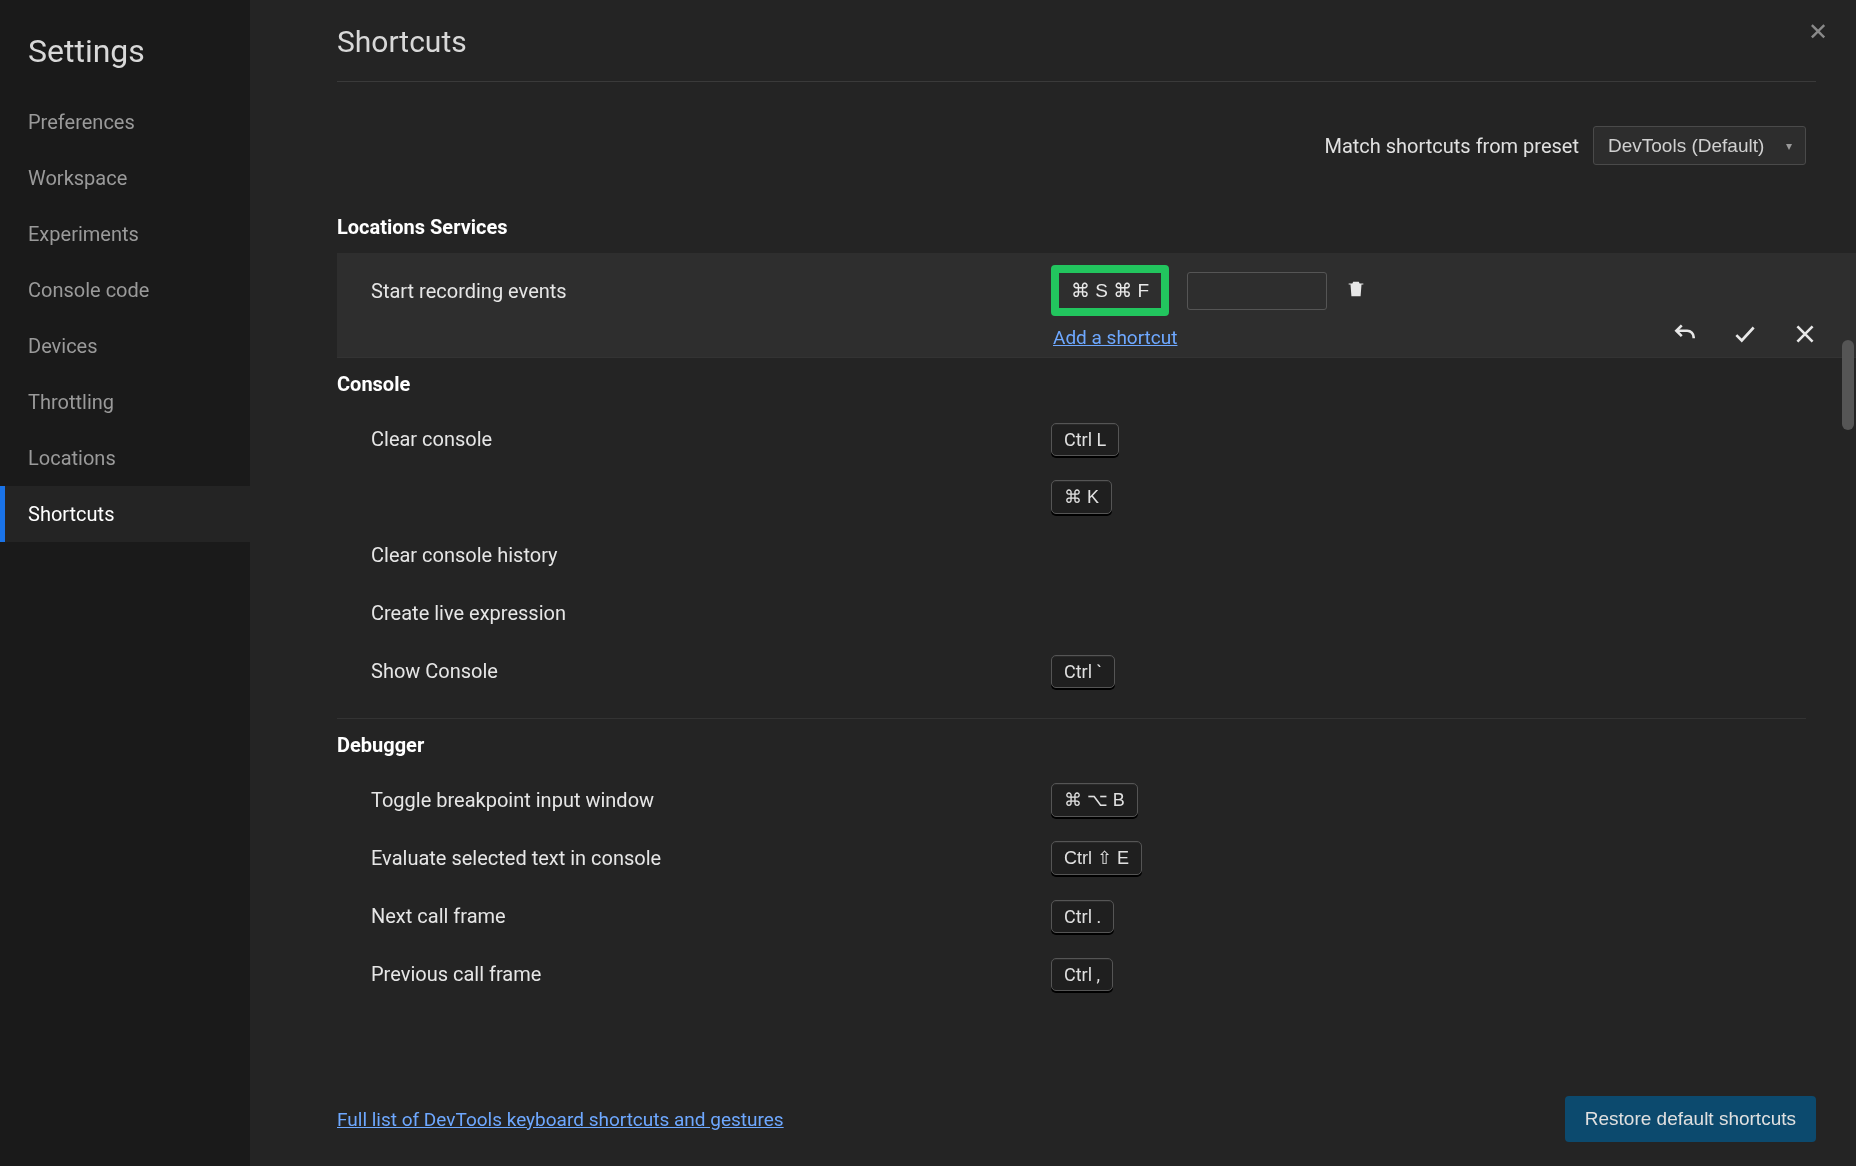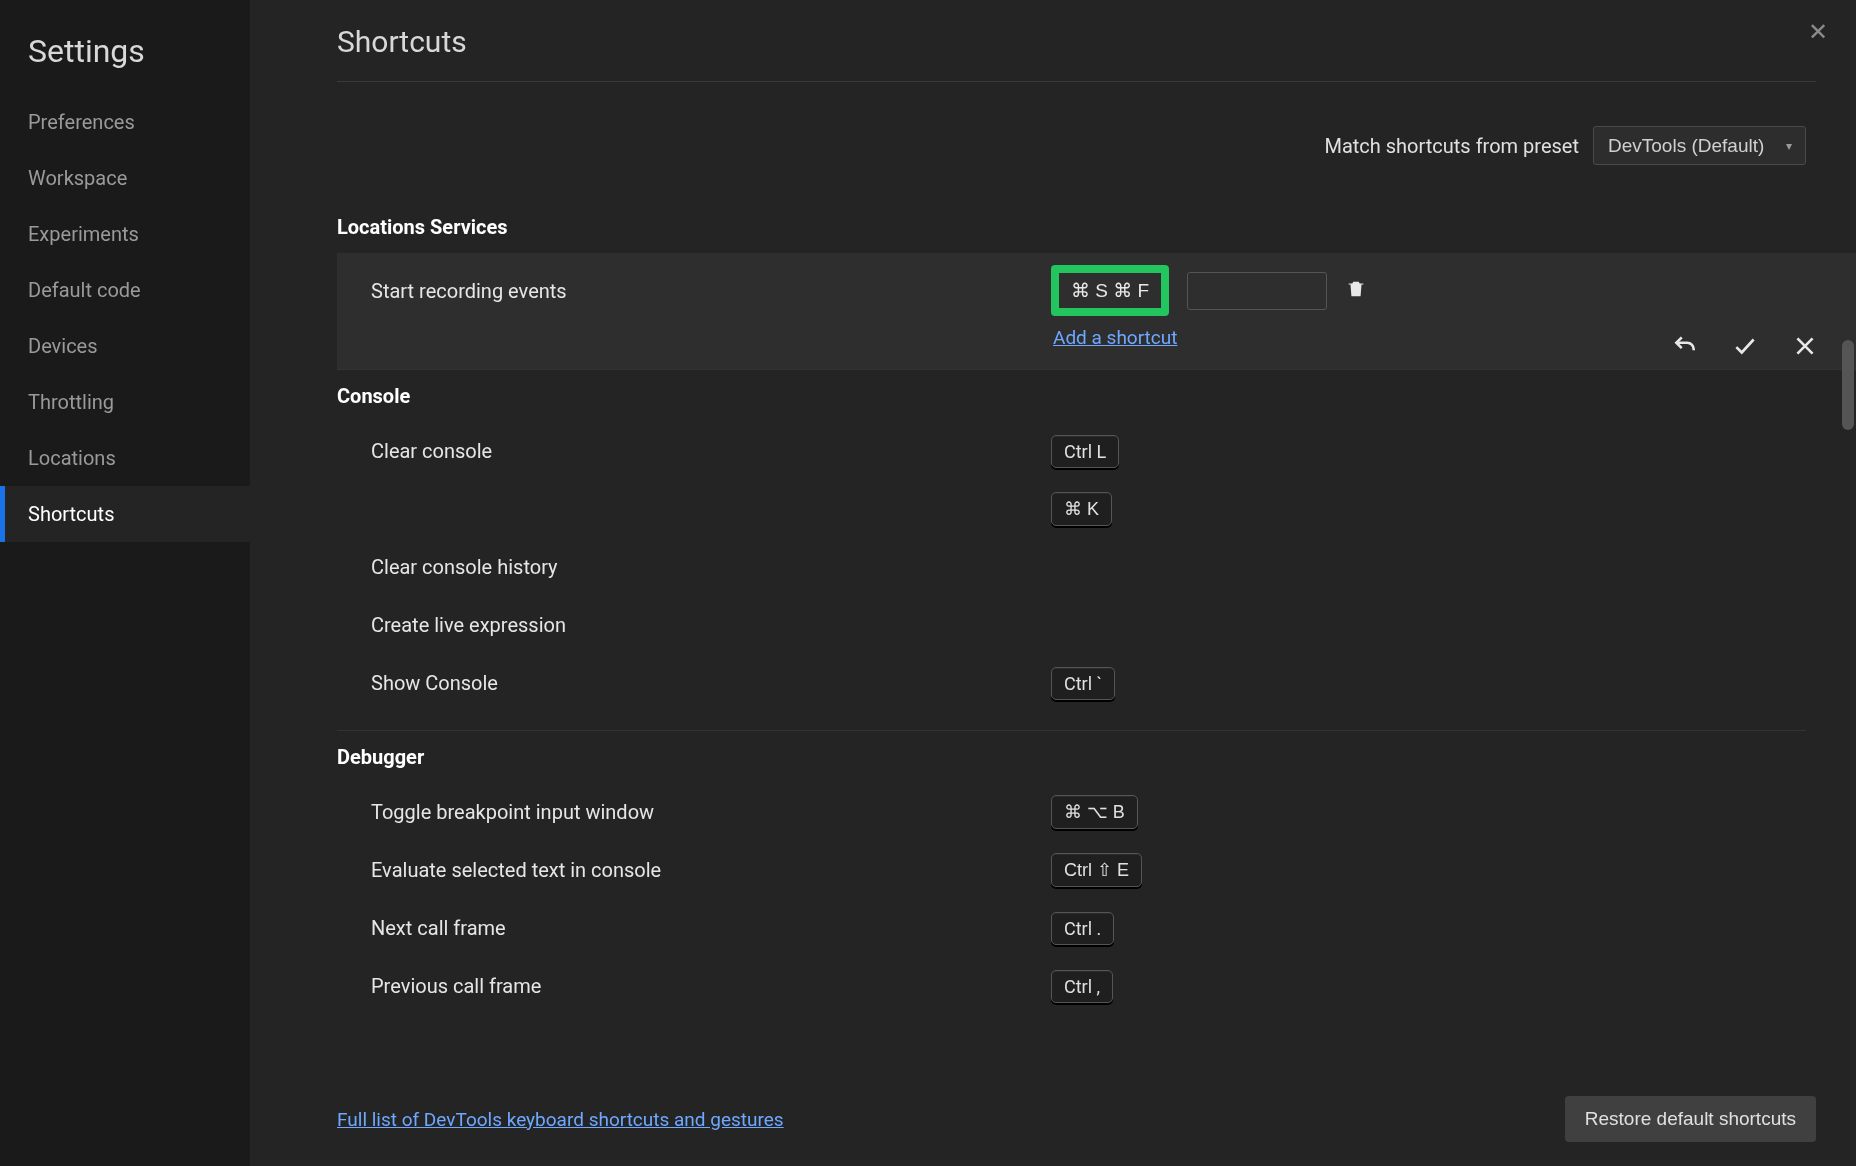--- a/index.html
+++ b/index.html
@@ -27,57 +27,57 @@
   .preset-wrap { position: relative; }
   .preset-wrap::after { content: "▾"; position: absolute; right: 14px; top: 50%; transform: translateY(-50%); color: #9a9a9a; font-size: 12px; pointer-events: none; }
 
   .section-h { font-size: 20px; font-weight: 700; color: #fff; padding: 14px 0 14px 0; }
   .section-block { padding-bottom: 18px; border-bottom: 1px solid #333; margin-right: 50px; }
   .row { display: flex; align-items: center; min-height: 58px; padding-left: 34px; }
   .row .label { font-size: 20px; color: #e6e6e6; width: 680px; }
   .row .keys { flex: 1; display: flex; align-items: center; gap: 14px; }
 
   
-  .edit-block { background: #2e2e2e; padding: 12px 50px 20px 0; margin-right: 0; border-bottom: 1px solid #333; }
+  .edit-block { background: #2e2e2e; padding: 12px 50px 8px 0; margin-right: 0; border-bottom: 1px solid #333; }
   .edit-row-top { display: flex; align-items: center; padding-left: 34px; }
   .edit-row-top .label { font-size: 20px; color: #e6e6e6; width: 680px; }
   .shortcut-input-wrap { display: flex; align-items: center; gap: 18px; }
   .shortcut-chip { display: inline-flex; align-items: center; gap: 8px; border: 8px solid #22c55e; border-radius: 4px; padding: 6px 12px; font-size: 19px; color: #e8e8e8; background: transparent; }
   .shortcut-blank { display: inline-block; width: 140px; height: 38px; border: 1px solid #555; border-radius: 3px; background: transparent; }
   .trash { color: #e8e8e8; cursor: pointer; }
   .trash svg { width: 22px; height: 22px; fill: #e8e8e8; }
   .add-link { color: #6ea8ff; text-decoration: underline; font-size: 19px; padding-left: 716px; padding-top: 10px; display: inline-block; cursor: pointer; }
   .edit-actions { position: absolute; right: 38px; display: flex; gap: 34px; align-items: center; }
   .edit-actions .icon { color: #e8e8e8; cursor: pointer; }
   .edit-actions svg { width: 26px; height: 26px; stroke: #e8e8e8; fill: none; stroke-width: 2.4; }
   .edit-row-wrap { position: relative; }
 
   .kbd { display: inline-flex; align-items: center; gap: 6px; border: 1px solid #555; background: #1f1f1f; border-radius: 5px; padding: 5px 12px; font-size: 18px; color: #e0e0e0; box-shadow: 0 2px 0 #000, inset 0 1px 0 rgba(255,255,255,.05); font-family: inherit; }
 
   .footer { display: flex; justify-content: space-between; align-items: center; padding: 18px 40px 24px 40px; }
   .footer a { color: #6ea8ff; text-decoration: underline; font-size: 19px; cursor: pointer; text-align: center; }
-  .restore-btn { background: #404040; border: none; color: #e0e0e0; font-size: 19px; padding: 12px 20px; border-radius: 4px; cursor: pointer; }
+  .restore-btn { background: #0c4a6e; border: none; color: #e0e0e0; font-size: 19px; padding: 12px 20px; border-radius: 4px; cursor: pointer; }
 
   
   .scroll-track { position: absolute; right: 0; top: 0; width: 16px; height: 100%; background: transparent; }
   .scroll-thumb { position: absolute; right: 2px; top: 258px; width: 12px; height: 90px; background: #555; border-radius: 6px; }
 
   .sym { font-family: -apple-system, "Apple Symbols", sans-serif; }
 </style>
 </head>
 <body>
 
 <div class="app">
 
   <nav class="sidebar">
     <div class="sidebar-title">Settings</div>
     <div class="sidebar-item"><span>Preferences</span></div>
     <div class="sidebar-item"><span>Workspace</span></div>
     <div class="sidebar-item"><span>Experiments</span></div>
-    <div class="sidebar-item"><span>Default code</span></div>
+    <div class="sidebar-item"><span>Console code</span></div>
     <div class="sidebar-item"><span>Devices</span></div>
     <div class="sidebar-item"><span>Throttling</span></div>
     <div class="sidebar-item"><span>Locations</span></div>
     <div class="sidebar-item active"><span>Shortcuts</span></div>
   </nav>
 
   <div class="main">
     <div class="close-x">✕</div>
 
     <div class="main-header">

